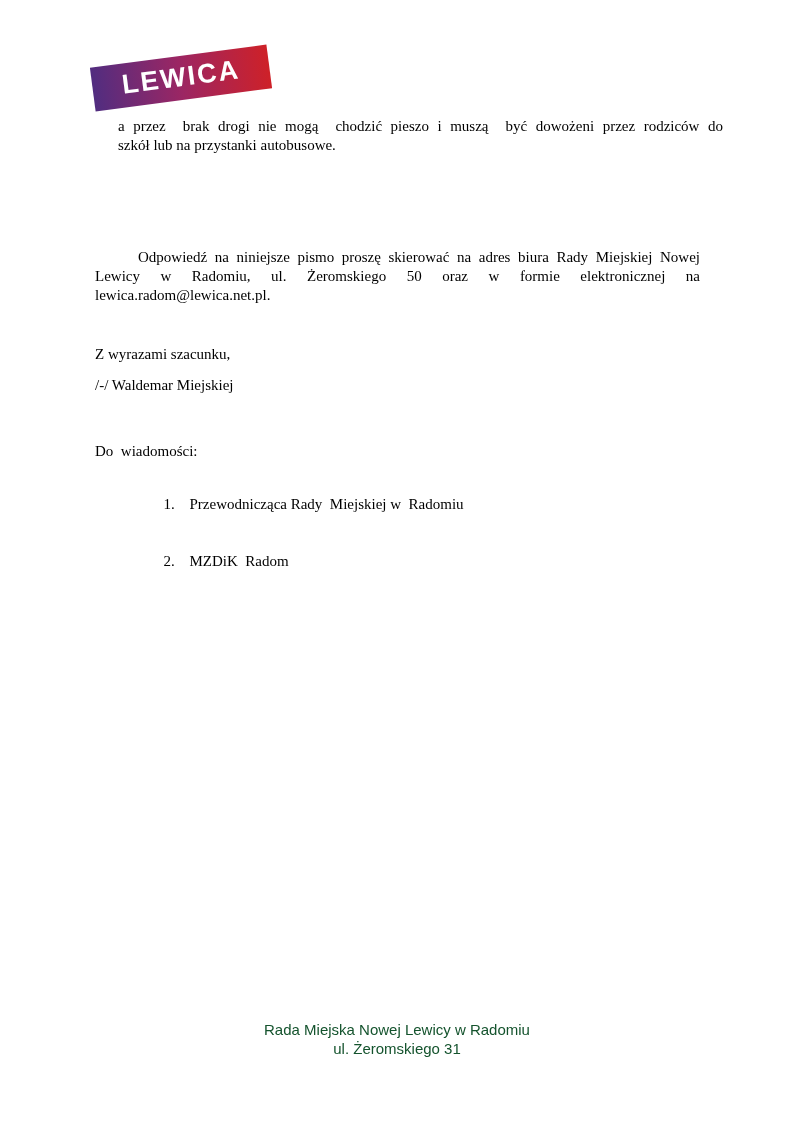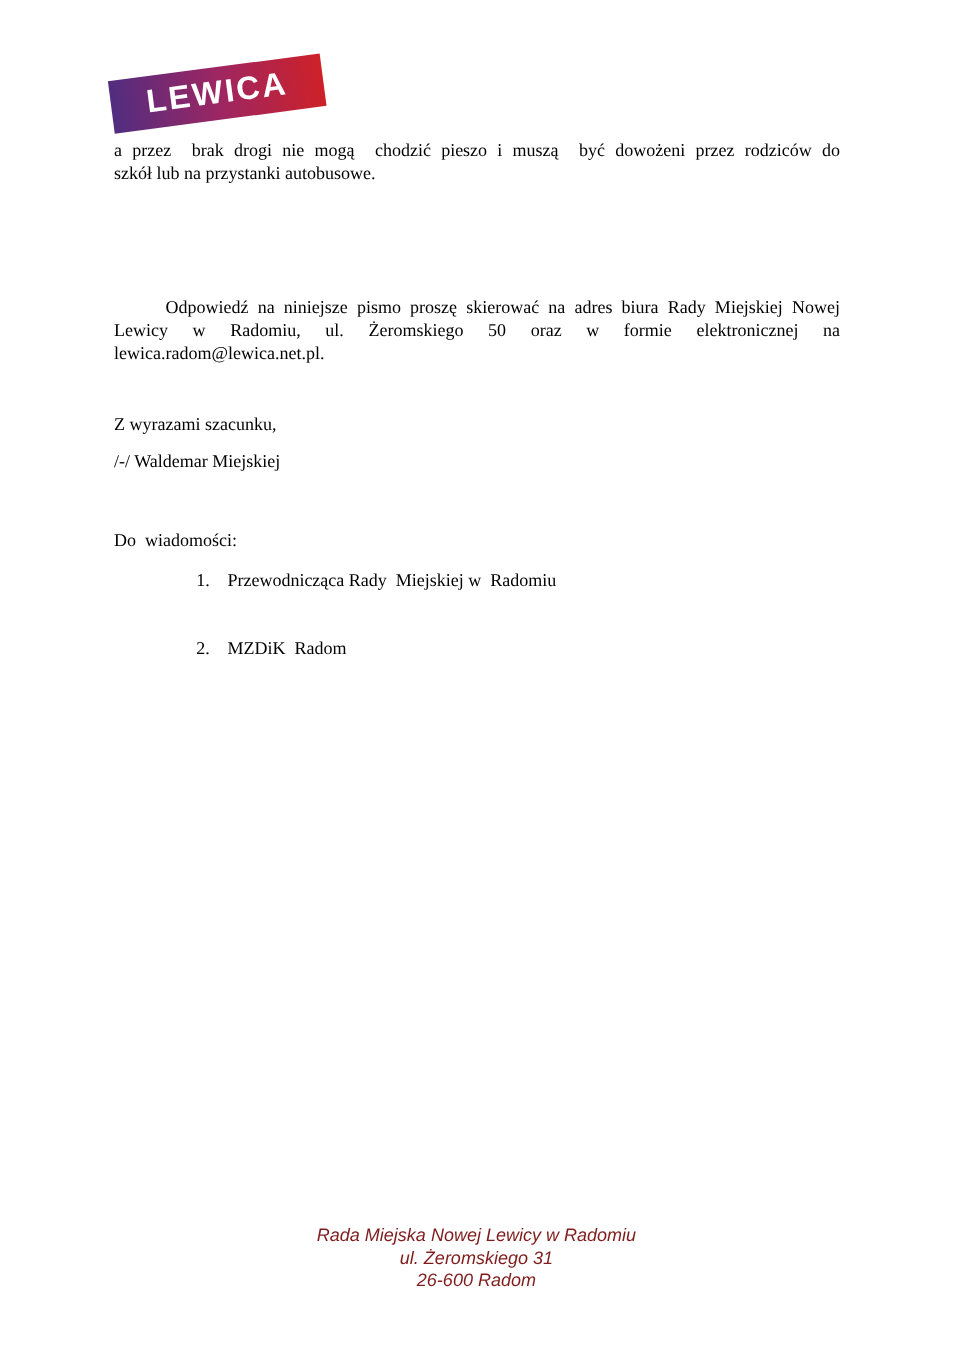--- a/index.html
+++ b/index.html
@@ -51,32 +51,32 @@
     line-height: 19px;
     white-space: pre-wrap;
   }
   .jline {
     text-align: justify;
     text-align-last: justify;
   }
   .indent {
     text-indent: 43px;
   }
-  #p1 { top: 117px; }
+  #p1 { top: 117px; margin-left: 23px; }
   #p2 { top: 196px; }
   #p3 { top: 248px; }
 
   .sig {
     text-align: left;
   }
   #sig-closing { top: 345px; }
   #sig-name    { top: 376px; }
 
   #cc-heading { top: 442px; }
-  #cc-list    { top: 456px; }
+  #cc-list    { top: 476px; }
   .cc-item {
     padding-left: 46px;
     font-size: 15px;
     line-height: 19px;
     white-space: pre-wrap;
   }
   .cc-num {
     display: inline-block;
     width: 26px;
   }
@@ -122,19 +122,18 @@
 
   <div class="block" id="cc-list">
     <div class="cc-item">
       <span class="cc-num">1.</span><span>Przewodnicząca Rady  Miejskiej w  Radomiu</span>
     </div>
     <div class="cc-item">
       <span class="cc-num">2.</span><span>MZDiK  Radom</span>
     </div>
   </div>
 
-  <div class="footer" style="color: #7f1d1d; font-style: italic;">
+  <div class="footer" style="color: #14532d;">
     <div>Rada Miejska Nowej Lewicy w Radomiu</div>
     <div>ul. Żeromskiego 31</div>
-    <div>26-600 Radom</div>
   </div>
 
 </div>
 
 </body></html>

